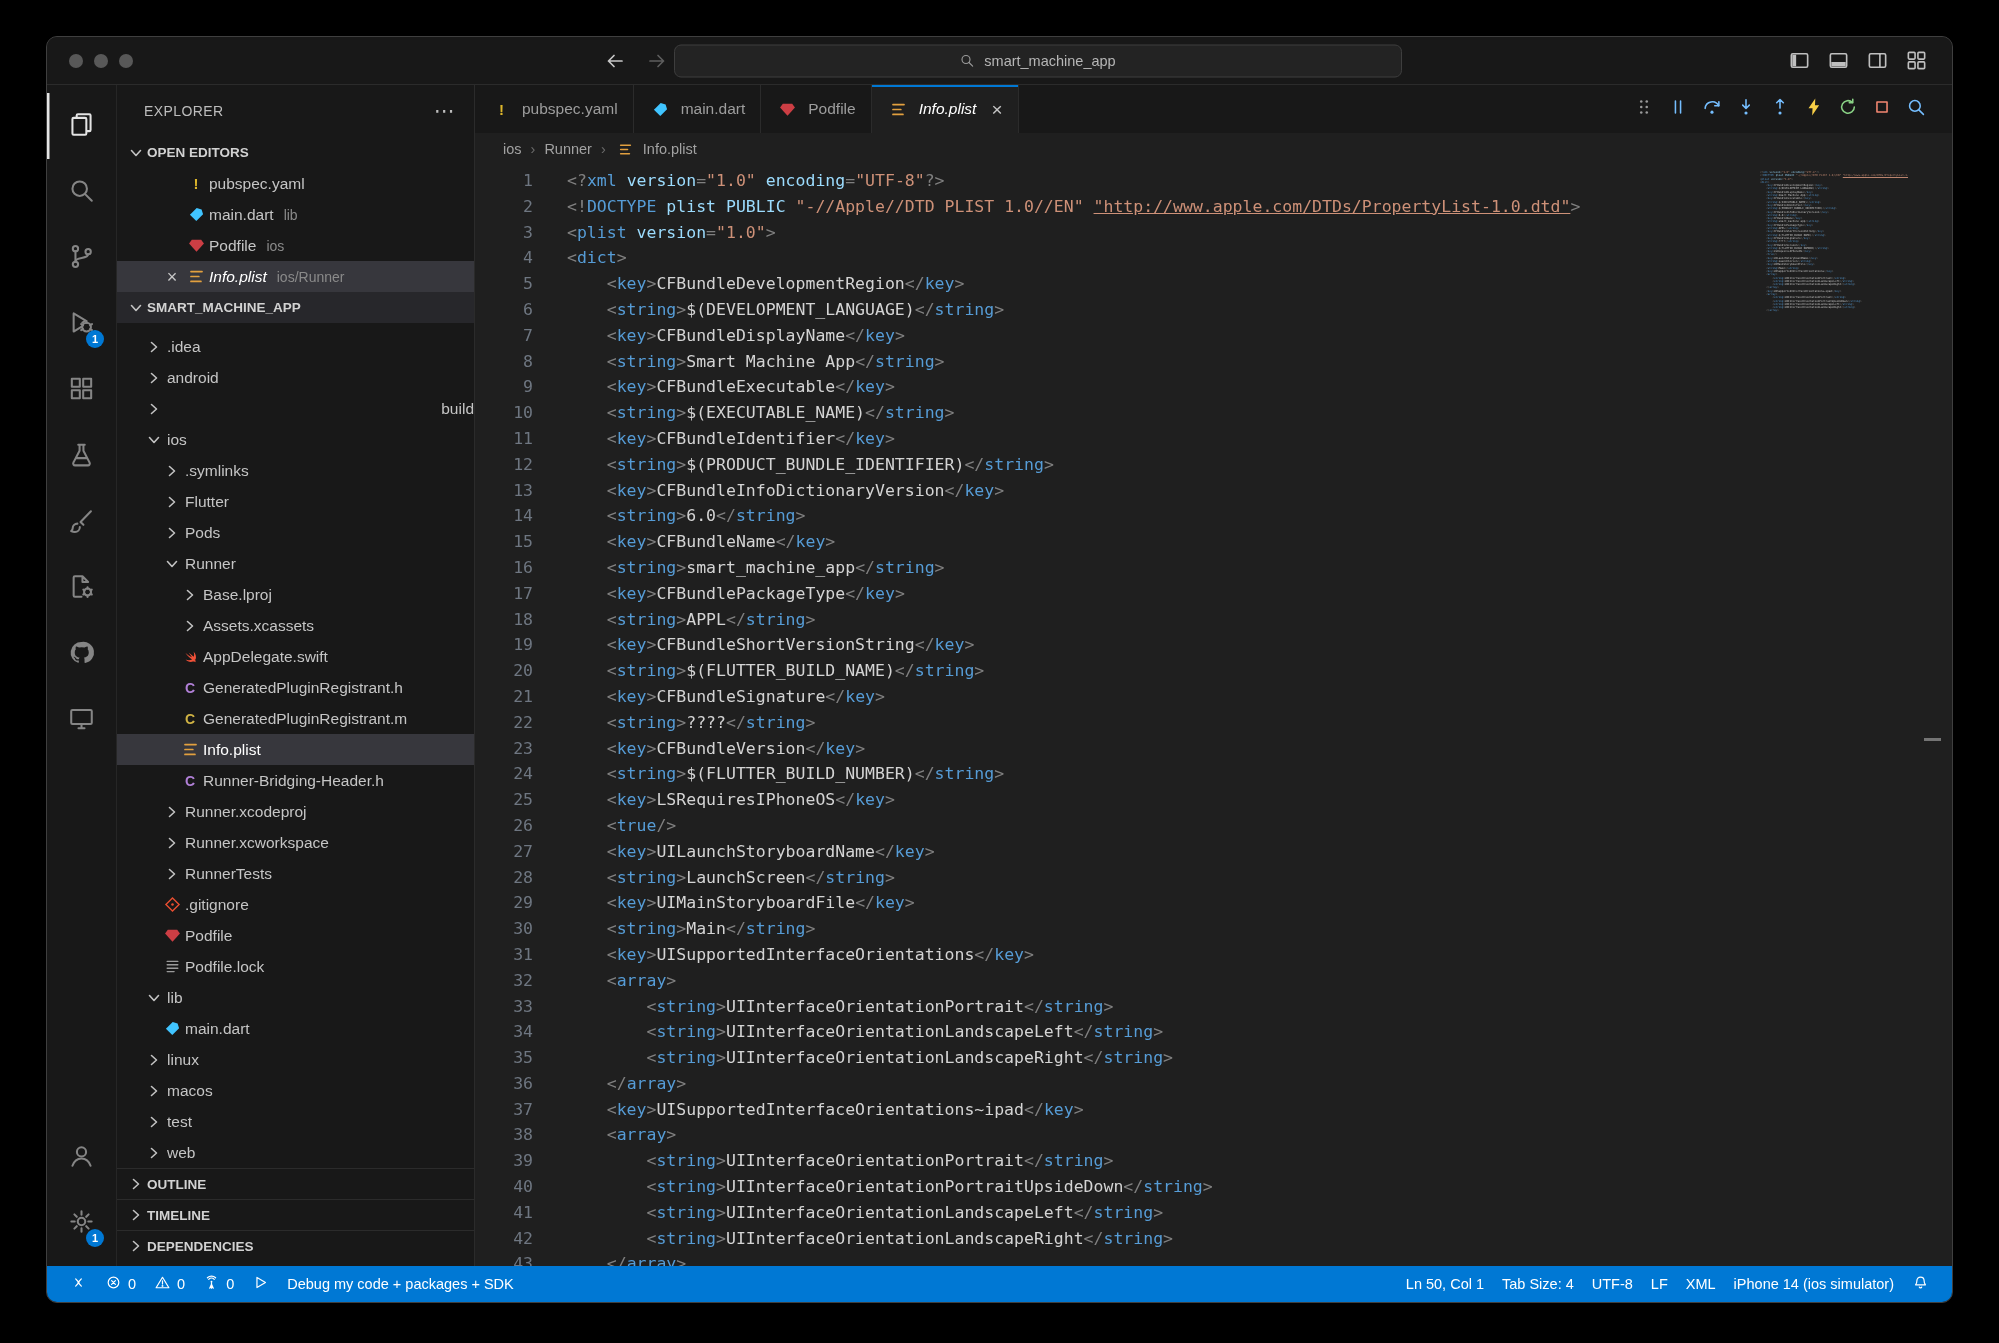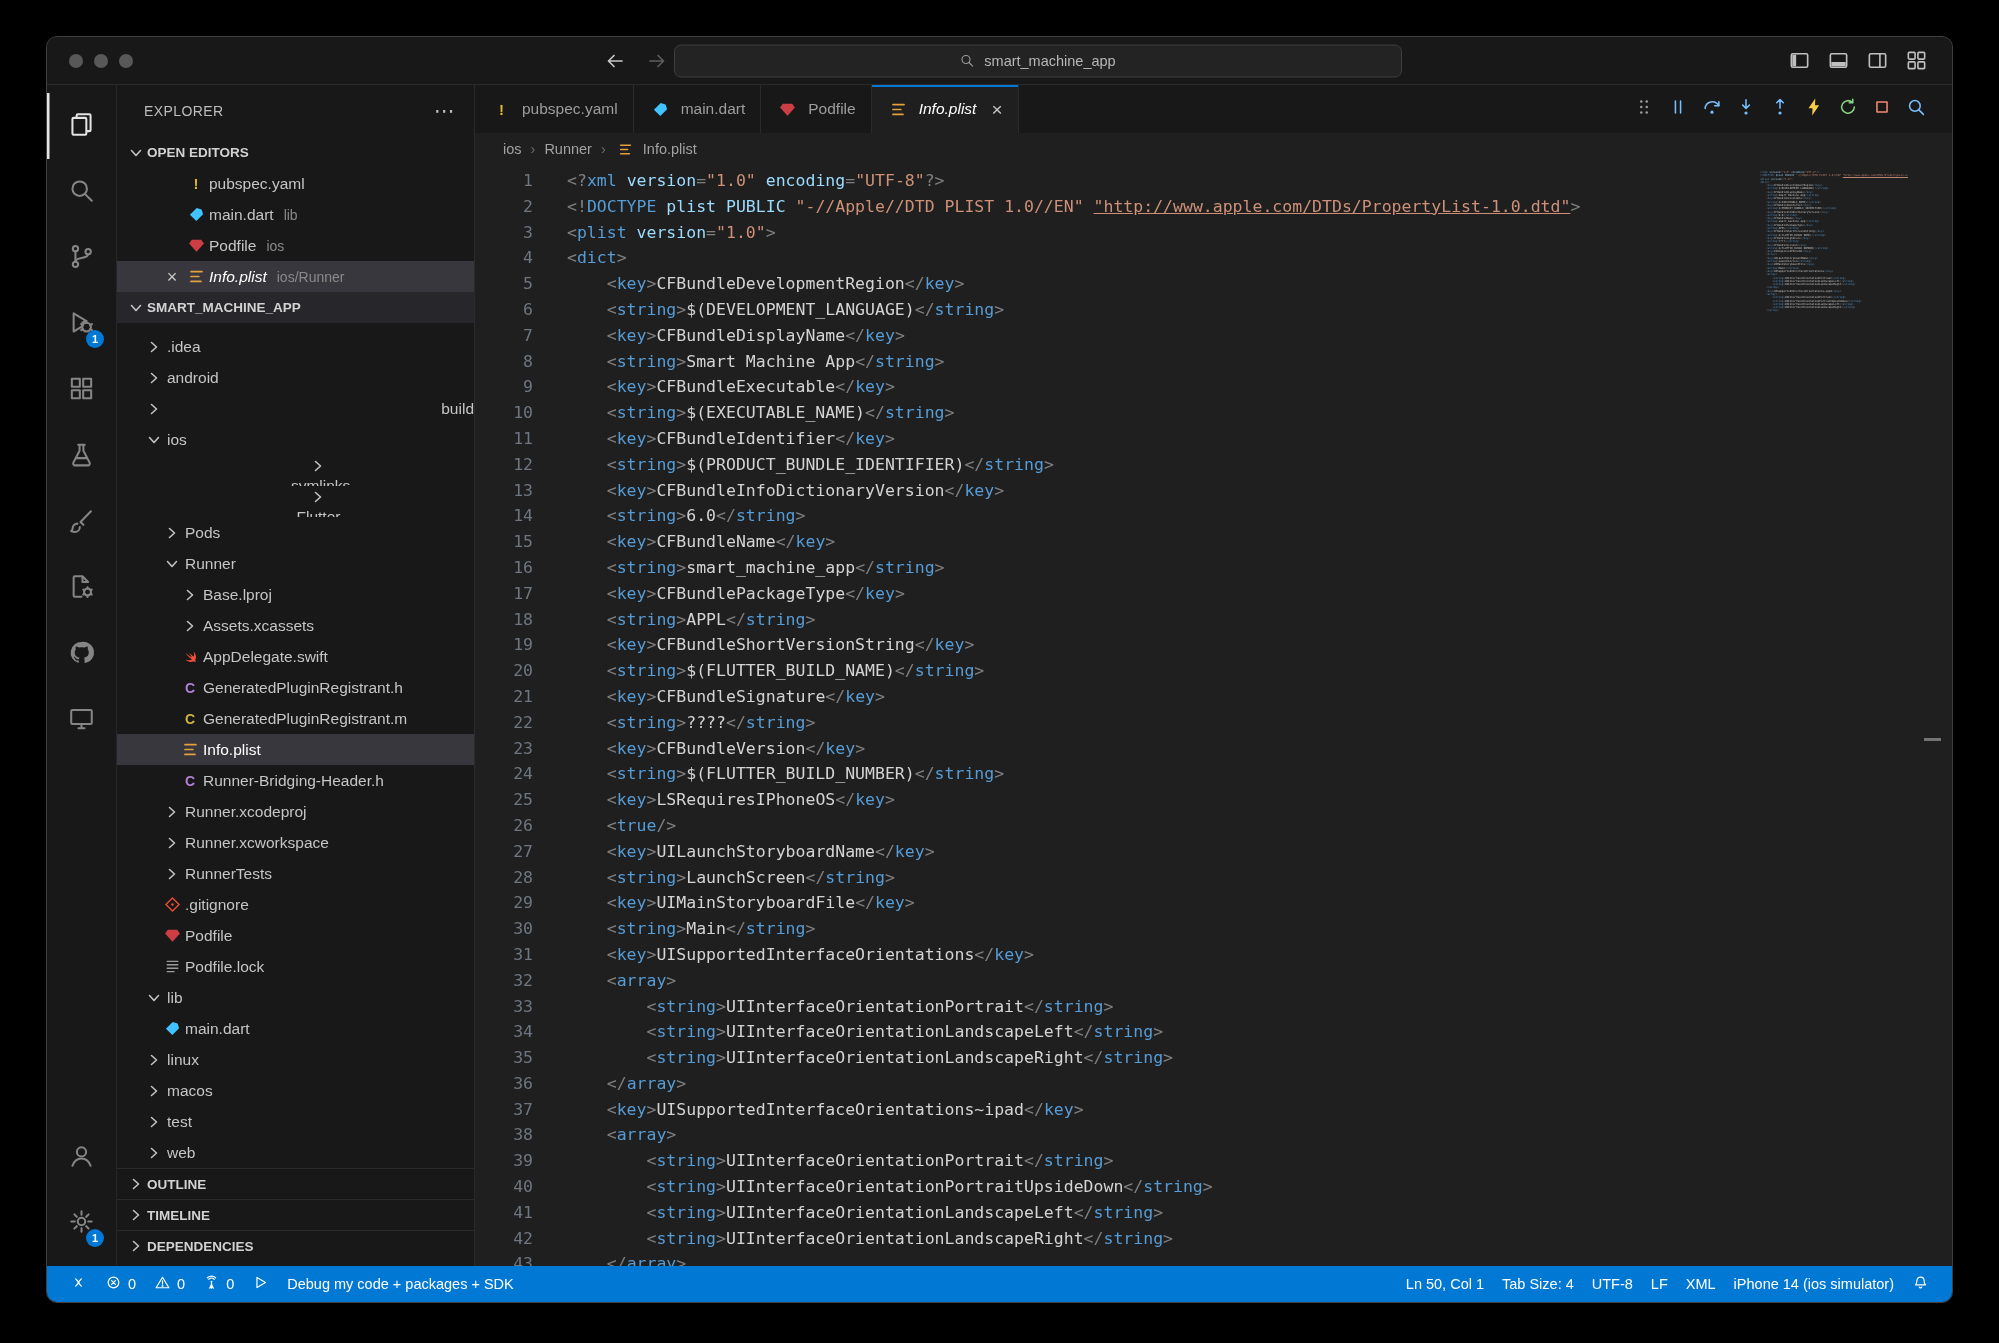--- a/index.html
+++ b/index.html
@@ -315,29 +315,29 @@
             <span class="lbl">build</span>
           </div>
           <div class="row tree-row" style="padding-left: 26px;">
             <span class="chev down">
               <svg viewBox="0 0 16 16" fill="none" stroke="currentColor" stroke-width="1.6" stroke-linecap="round" stroke-linejoin="round">
                 <path d="M5.5 3.5L10.5 8l-5 4.5"></path>
               </svg>
             </span>
             <span class="lbl">ios</span>
           </div>
-          <div class="row tree-row" style="padding-left: 44px; flex-direction: column;">
+          <div class="row tree-row" style="padding-left: 44px;">
             <span class="chev">
               <svg viewBox="0 0 16 16" fill="none" stroke="currentColor" stroke-width="1.6" stroke-linecap="round" stroke-linejoin="round">
                 <path d="M5.5 3.5L10.5 8l-5 4.5"></path>
               </svg>
             </span>
             <span class="lbl">.symlinks</span>
           </div>
-          <div class="row tree-row" style="padding-left: 44px; flex-direction: column;">
+          <div class="row tree-row" style="padding-left: 44px;">
             <span class="chev">
               <svg viewBox="0 0 16 16" fill="none" stroke="currentColor" stroke-width="1.6" stroke-linecap="round" stroke-linejoin="round">
                 <path d="M5.5 3.5L10.5 8l-5 4.5"></path>
               </svg>
             </span>
             <span class="lbl">Flutter</span>
           </div>
           <div class="row tree-row" style="padding-left: 44px;">
             <span class="chev">
               <svg viewBox="0 0 16 16" fill="none" stroke="currentColor" stroke-width="1.6" stroke-linecap="round" stroke-linejoin="round">

